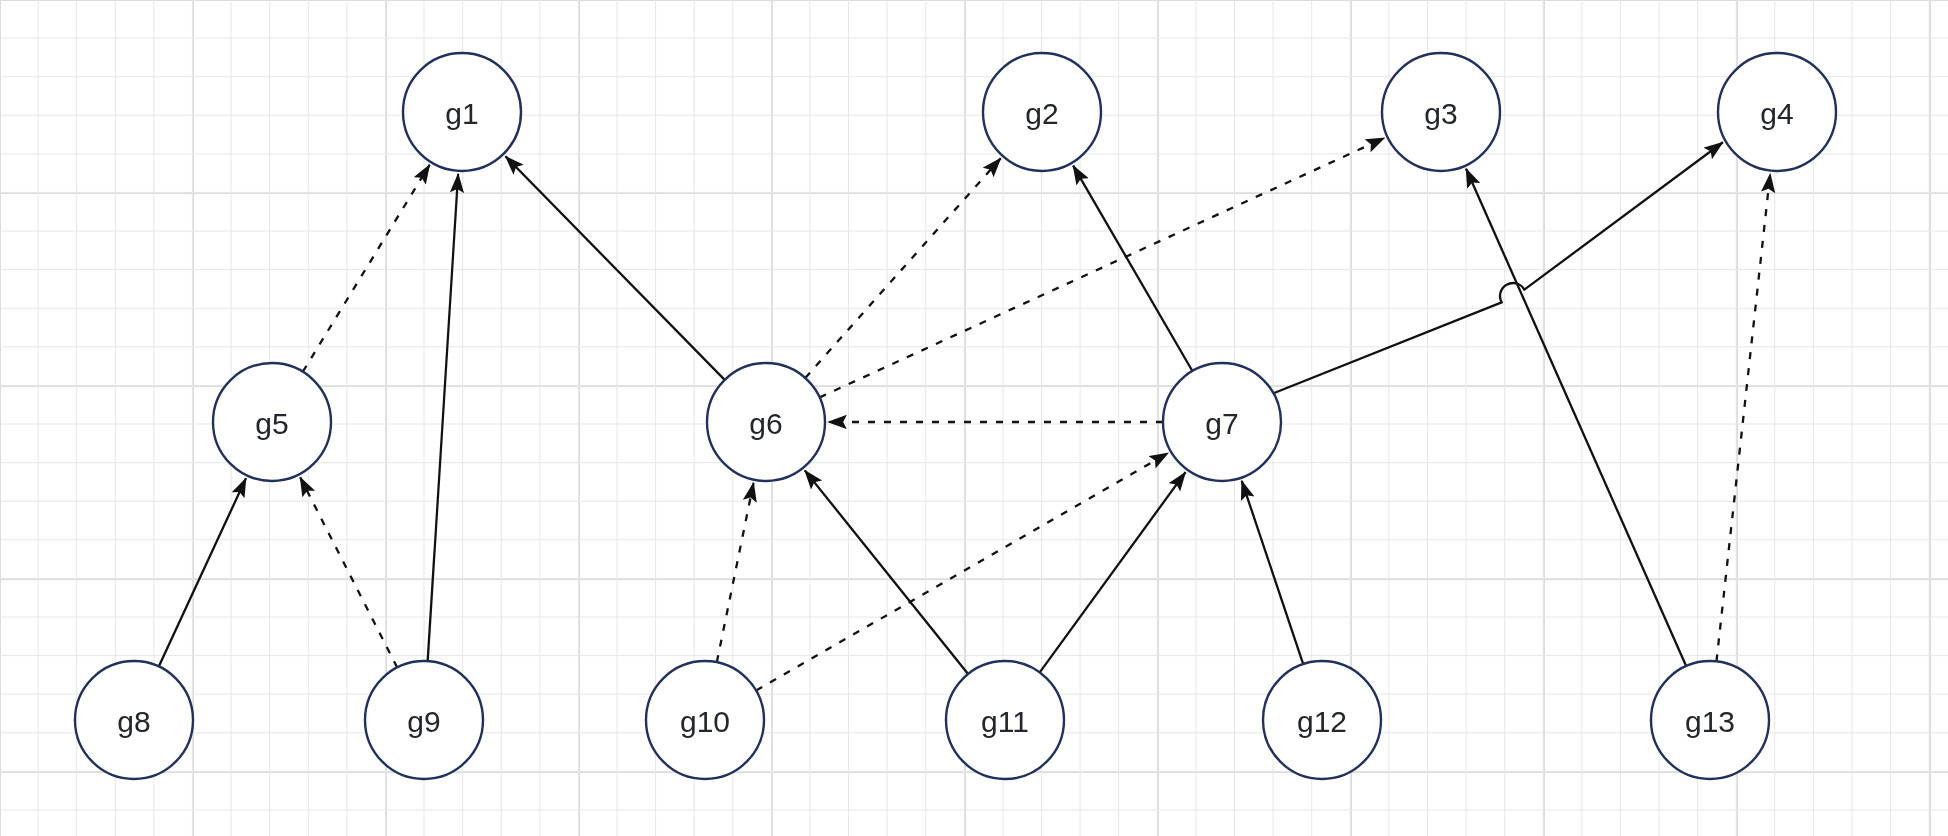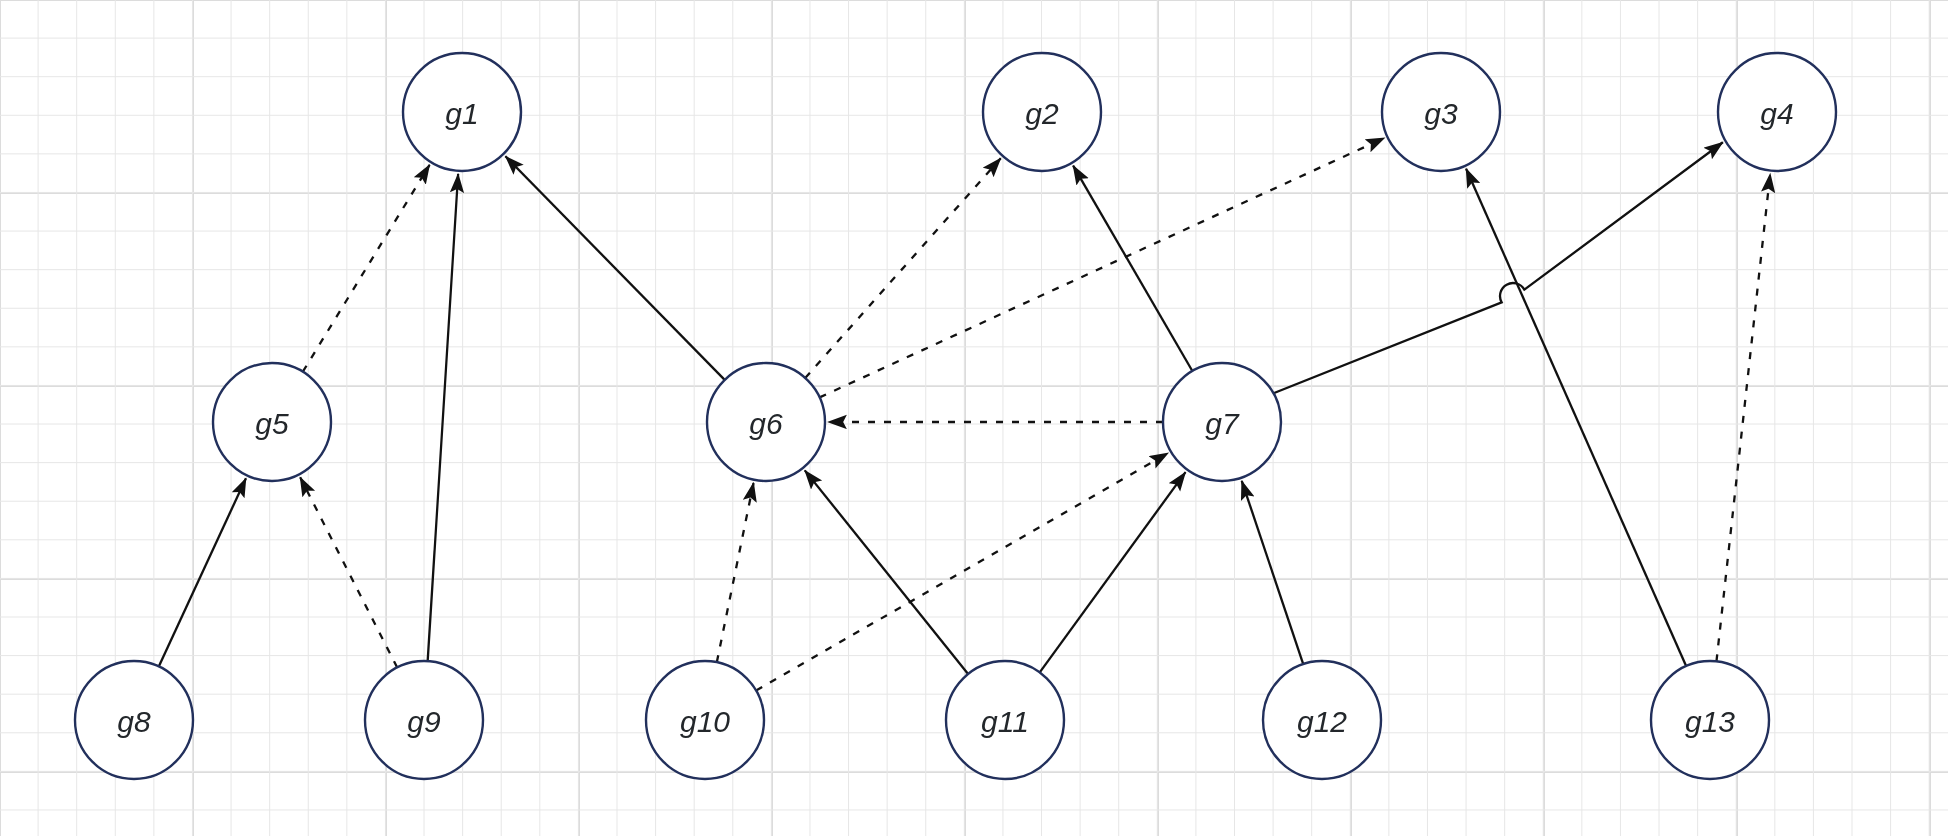--- a/index.html
+++ b/index.html
@@ -18,21 +18,20 @@
       linear-gradient(to bottom, #e6e6e6 1px, transparent 1px),
       linear-gradient(to right, #dcdcdc 1.6px, transparent 1.6px),
       linear-gradient(to bottom, #dcdcdc 1.6px, transparent 1.6px);
     background-size:
       38.6px 38.6px,
       38.6px 38.6px,
       193px 193px,
       193px 193px;
     background-position: -1px -1px, -1px -1px, -1px -1px, -1px -1px;
     font-family: "Liberation Sans", "DejaVu Sans", sans-serif;
-    font-style: italic;
   }
   #graph-svg {
     position: absolute;
     top: 0; left: 0;
     width: 1948px;
     height: 836px;
   }
   .edge-line {
     fill: none;
     stroke: #111111;

